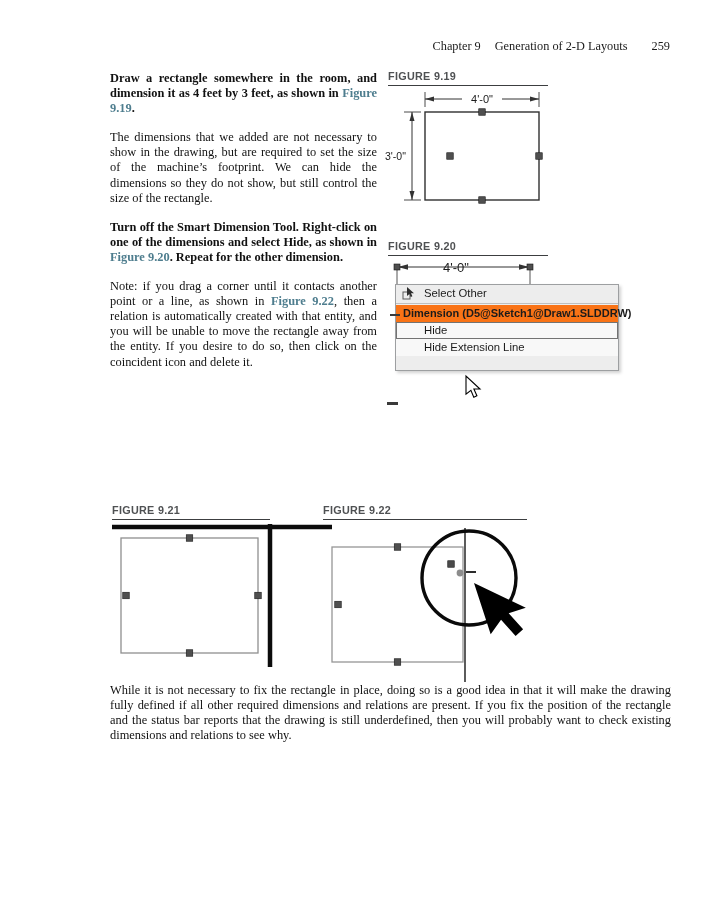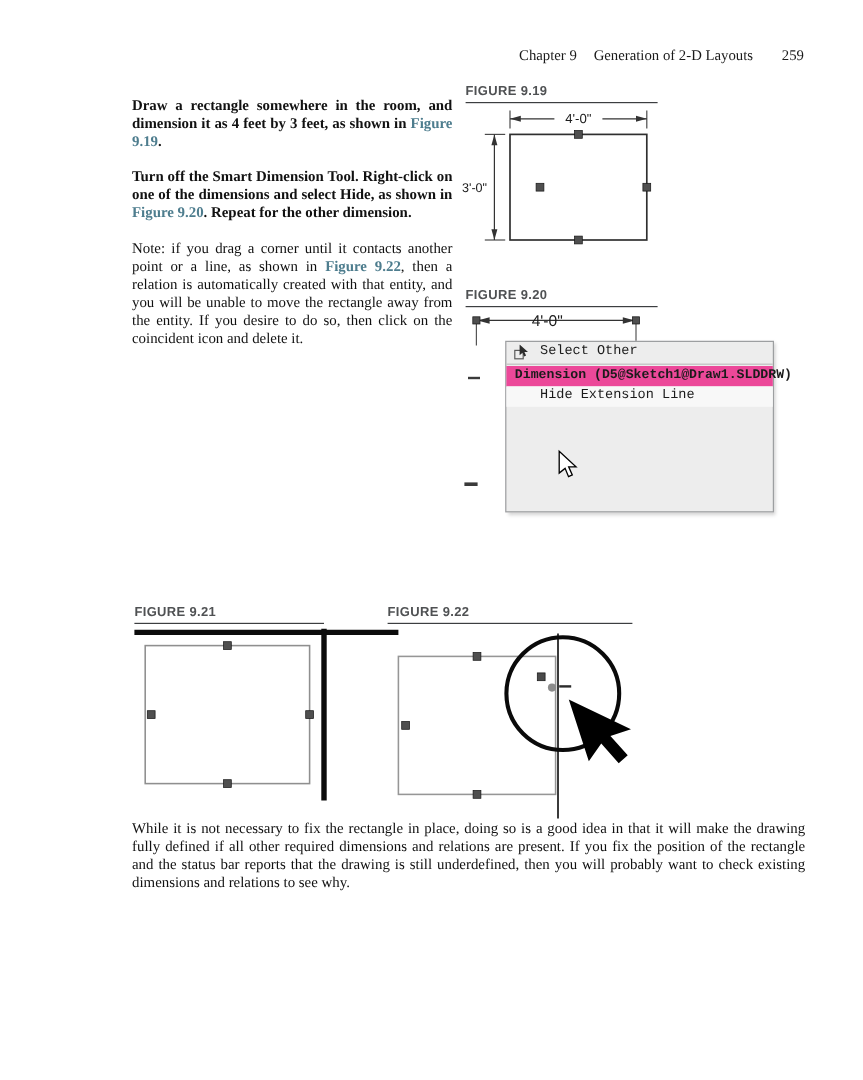--- a/index.html
+++ b/index.html
@@ -6,21 +6,21 @@
   html,body { background:#ffffff; }
   body { width:719px; height:900px; font-family:"Liberation Serif", serif; color:#111; }
   .page { position:relative; width:719px; height:900px; background:#ffffff; overflow:hidden; }
 
   
   .header { position:absolute; top:39px; left:0; right:49px; display:flex; justify-content:flex-end; align-items:center; font-size:12.3px; color:#1a1a1a; }
   .header .chap { margin-right:14px; }
   .header .pgnum { margin-left:24px; font-weight:normal; }
 
   
-  .leftcol { position:absolute; left:110px; top:81px; width:267px; }
+  .leftcol { position:absolute; left:110px; top:71px; width:267px; }
   .para { font-size:12.4px; line-height:15.1px; text-align:justify; margin-bottom:14px; }
   .para.bold { font-weight:bold; }
   .figref { color:#4e7d8e; font-weight:bold; }
 
   .bottomcol { position:absolute; left:110px; top:683px; width:561px; }
   .bottomcol .para { margin-bottom:0; }
   .bottomcol .para.bold { margin-top:15px; }
 
   
   .figlabel { font-family:"Liberation Sans", sans-serif; font-weight:bold; font-size:10.8px; letter-spacing:0.3px;
@@ -40,26 +40,26 @@
   .fig21 .figlabel { width:158px; margin-left:4px; }
   .fig21 svg { position:absolute; left:0; top:20px; overflow:visible; }
 
   .fig22 { left:320px; top:504px; width:239px; height:190px; }
   .fig22 .figlabel { width:204px; margin-left:3px; }
   .fig22 svg { position:absolute; left:0; top:16px; overflow:visible; }
 
   .dimtext { font-family:"Liberation Sans", sans-serif; fill:#1c1c1c; }
 
   
-  .ctxmenu { position:absolute; left:7px; top:44px; width:224px; height:143px; z-index:2;
+  .ctxmenu { position:absolute; left:7px; top:44px; width:224px; height:87px; z-index:2;
              background:#ededed; border:1px solid #9d9fa1; box-shadow:2px 2px 3px rgba(0,0,0,0.18);
-             font-family:Liberation Mono, monospace; font-size:11.3px; color:#1b1b1b;margin-left:26px; }
+             font-family:Liberation Sans, sans-serif; font-size:11.3px; color:#1b1b1b; }
   .menu-item { height:17px; line-height:17px; padding-left:28px; white-space:nowrap; position:relative; }
   .menu-item .mi-icon { position:absolute; left:6px; top:2px; width:13px; height:13px; }
-  .menu-item.mbold { font-weight:bold; padding-left:7px; background:#ec4899; font-size:11px; }
+  .menu-item.mbold { font-weight:bold; padding-left:7px; background:#f97316; font-size:11px; }
   .menu-item.lite { background:#f8f8f8; }
   .menu-item.hide-sel { box-shadow: inset 0 0 0 1px #737373; }
   .menu-sep { height:0; border-top:1px solid #bfbfbf; margin:1px 0; }
 
   .dashmark { position:absolute; background:#3a3a3a; z-index:3; }
   .dash1 { left:2px; top:74px; width:10px; height:2px; }
   .dash2 { left:-1px; top:162px; width:11px; height:2.5px; }
   .menucursor { position:absolute; left:77px; top:136px; z-index:4; overflow:visible; }
 </style>
 </head>
@@ -69,20 +69,21 @@
 
   <div class="header">
     <span class="chap">Chapter 9</span>
     <span class="chtitle">Generation of 2-D Layouts</span>
     <span class="pgnum">259</span>
   </div>
 
   <div class="leftcol">
     <p class="para bold"><span>Draw a rectangle somewhere in the room, and dimension it as 4 feet by 3 feet, as shown in </span><span class="figref">Figure 9.19</span><span>.</span></p>
 
+    <p class="para">The dimensions that we added are not necessary to show in the drawing, but are required to set the size of the machine’s footprint. We can hide the dimensions so they do not show, but still control the size of the rectangle.</p>
 
     <p class="para bold"><span>Turn off the Smart Dimension Tool. Right-click on one of the dimensions and select Hide, as shown in </span><span class="figref">Figure 9.20</span><span>. Repeat for the other dimension.</span></p>
 
 
 
     <p class="para"><span>Note: if you drag a corner until it contacts another point or a line, as shown in </span><span class="figref">Figure 9.22</span><span>, then a relation is automatically created with that entity, and you will be unable to move the rectangle away from the entity. If you desire to do so, then click on the coincident icon and delete it.</span></p>
   </div>
 
   <div class="fig fig19">
     <div class="figlabel">FIGURE 9.19</div>
@@ -130,20 +131,21 @@
         <span class="mi-icon">
           <svg width="13" height="13" viewBox="0 0 13 13">
               <rect x="1" y="5" width="7" height="7" fill="none" stroke="#5a5a5a" stroke-width="1"></rect>
               <polygon points="5,0 5,9 7.4,6.9 8.8,10 10.4,9.3 9,6.3 12,6.3" fill="#2d2d2d"></polygon>
             </svg>
         </span>
         <span>Select Other</span>
       </div>
       <div class="menu-sep"></div>
       <div class="menu-item mbold">Dimension (D5@Sketch1@Draw1.SLDDRW)</div>
+      <div class="menu-item lite hide-sel">Hide</div>
       <div class="menu-item lite">Hide Extension Line</div>
     </div>
 
     <div class="dashmark dash1"></div>
     <div class="dashmark dash2"></div>
 
     <svg class="menucursor" width="16" height="22" viewBox="0 0 16 22">
       <polygon points="1,0 1,18.2 5.9,14.3 8.8,21.2 11.9,19.8 8.9,13 15,13" fill="#ffffff" stroke="#000000" stroke-width="1.1"></polygon>
     </svg>
   </div>

